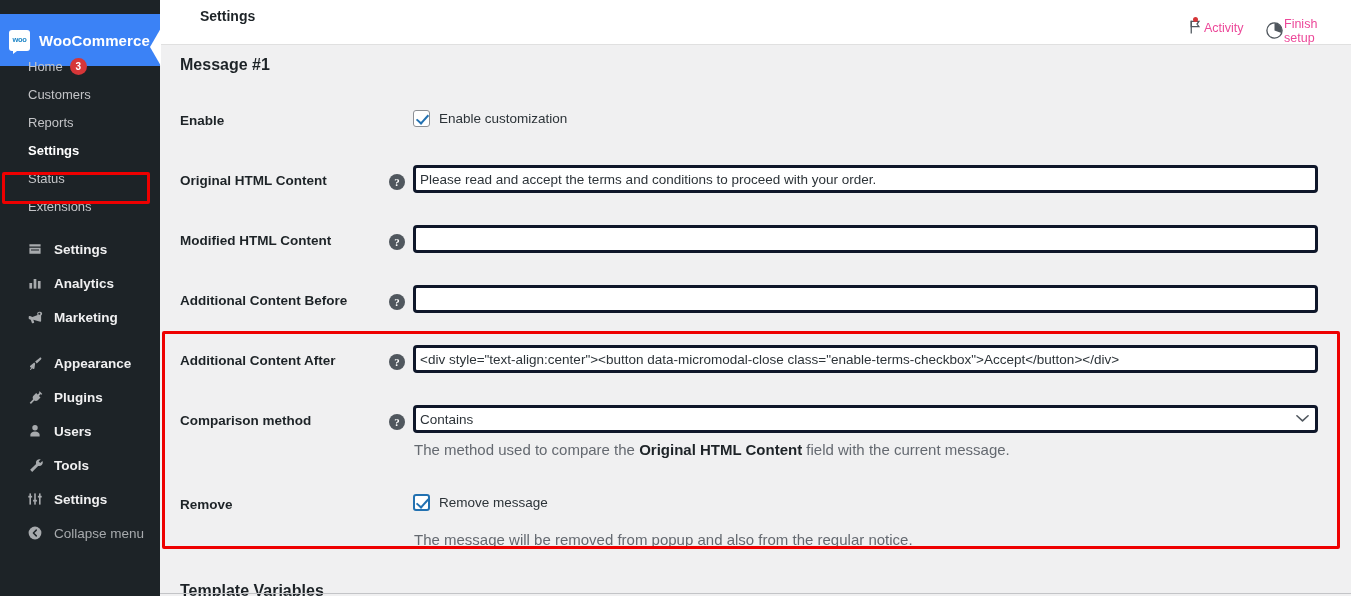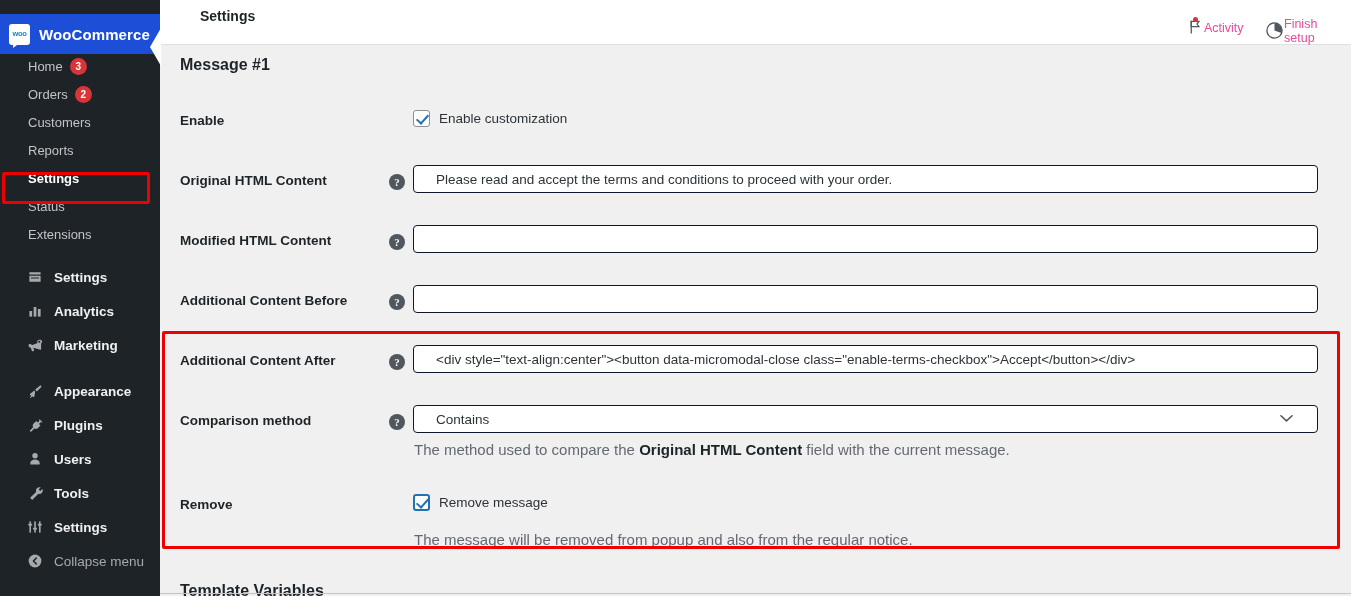--- a/index.html
+++ b/index.html
@@ -24,22 +24,22 @@
     background: #1d2327;
     z-index: 20;
   }
   #topbar-strip {
     position: absolute; left: 0; top: 0;
     width: 160px; height: 14px;
     background: #1d2327;
   }
   .wc-brand {
     position: absolute; left: 0; top: 14px;
-    width: 160px; height: 40px;
-    background: #1d4ed8;
+    width: 160px; height: 52px;
+    background: #3b82f6;
     display: flex; align-items: center;
     padding-left: 9px;
   }
   .wc-logo {
     width: 21px; height: 21px;
     background: #fff;
     border-radius: 3px;
     position: relative;
     display: flex; align-items: center; justify-content: center;
     flex: 0 0 auto;
@@ -173,24 +173,24 @@
     background: #50575e; color: #fff;
     font-size: 11px; font-weight: bold;
     display: flex; align-items: center; justify-content: center;
     font-family: "Liberation Serif", serif;
     line-height: 1;
   }
   .field {
     position: absolute; left: 253px;
     width: 905px; height: 28px;
     background: #ffffff;
-    border: 1px solid #0f172a;
+    border: 3px solid #0f172a;
     border-radius: 4px;
     font-size: 13.5px; color: #2c3338;
-    padding: 0 22px;
+    padding: 0 4px;
     display: flex; align-items: center;
     font-family: "Liberation Sans", sans-serif;
   }
   .field.select {
     justify-content: space-between;
     cursor: pointer;
   }
   .chev { color: #50575e; font-size: 11px; line-height: 1; margin-right: 2px; }
   .helptext {
     position: absolute; left: 254px;
@@ -259,24 +259,20 @@
         <span class="wc-logo-text">woo</span>
       </span>
       <span class="wc-brand-name">WooCommerce</span>
       <span class="wc-notch"></span>
     </div>
 
     <div class="sb-list">
       <div class="sb-item sub">
         <span class="sb-label">Home</span>
         <span class="sb-badge">3</span>
-      </div>
-      <div class="sb-item sub">
-        <span class="sb-label">Orders</span>
-        <span class="sb-badge">2</span>
       </div>
       <div class="sb-item sub">
         <span class="sb-label">Customers</span>
       </div>
       <div class="sb-item sub">
         <span class="sb-label">Reports</span>
       </div>
       <div class="sb-item sub current">
         <span class="sb-label">Settings</span>
       </div>

